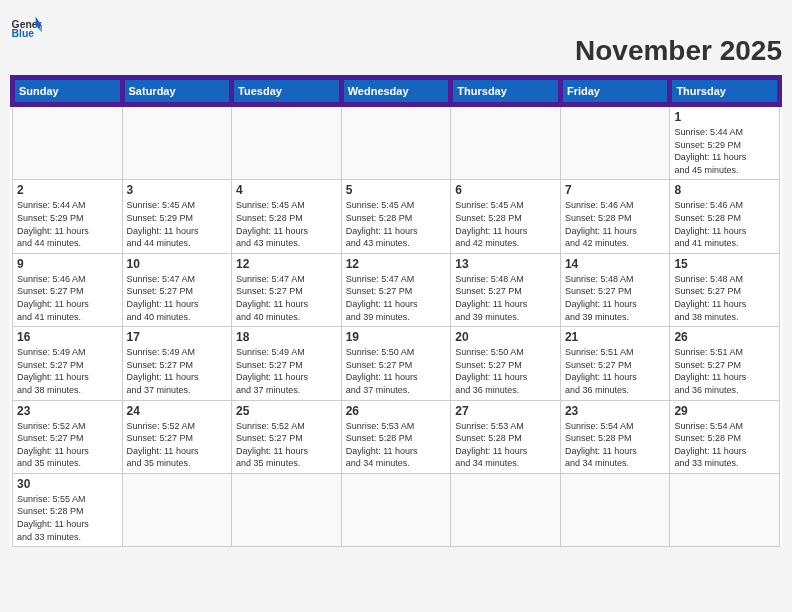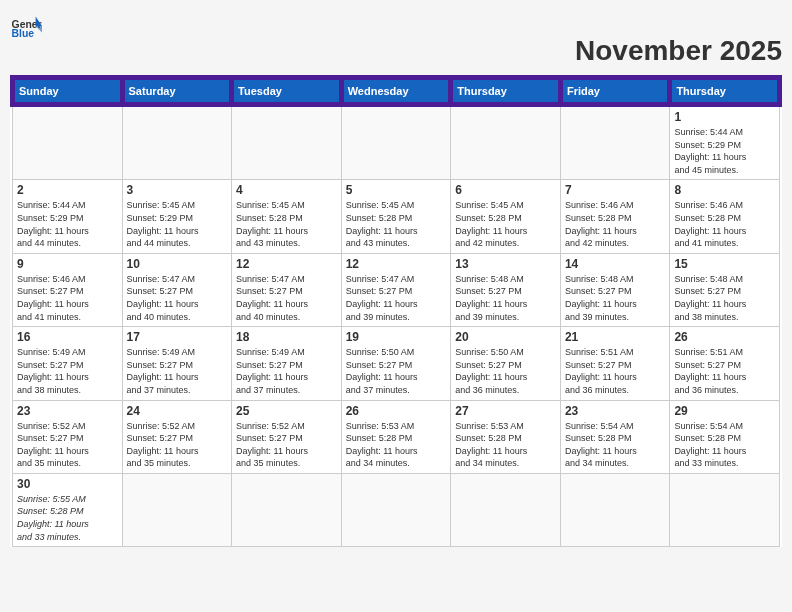--- a/index.html
+++ b/index.html
@@ -331,21 +331,21 @@
             <div class="day-num">29</div>
             <div class="day-info" style="white-space: pre-line;">Sunrise: 5:54 AM
 Sunset: 5:28 PM
 Daylight: 11 hours
 and 33 minutes.</div>
           </td>
         </tr>
         <tr class="last-row">
           <td>
             <div class="day-num">30</div>
-            <div class="day-info" style="white-space: pre-line; font-style: italic;">Sunrise: 5:55 AM
+            <div class="day-info" style="white-space: pre-line;">Sunrise: 5:55 AM
 Sunset: 5:28 PM
 Daylight: 11 hours
 and 33 minutes.</div>
           </td>
           <td class="empty"></td>
           <td class="empty"></td>
           <td class="empty"></td>
           <td class="empty"></td>
           <td class="empty"></td>
           <td class="empty"></td>

